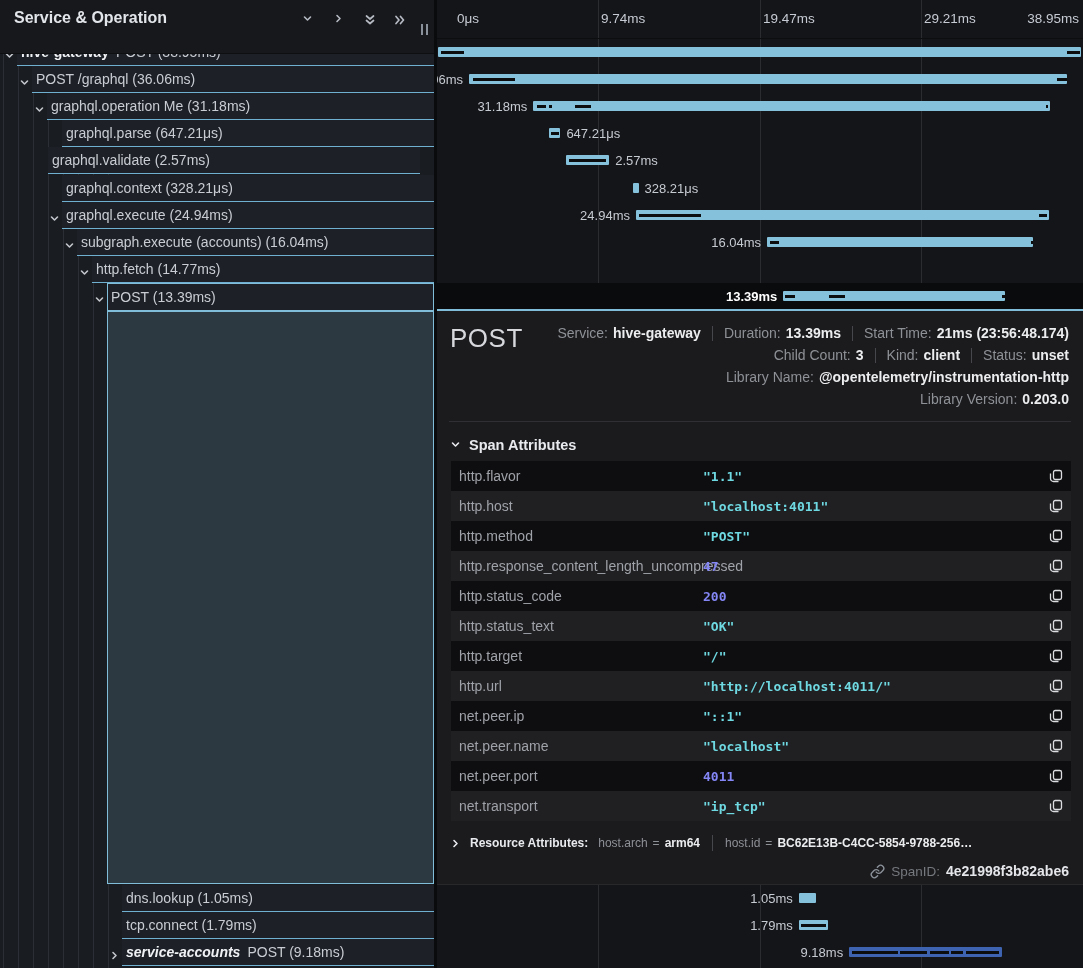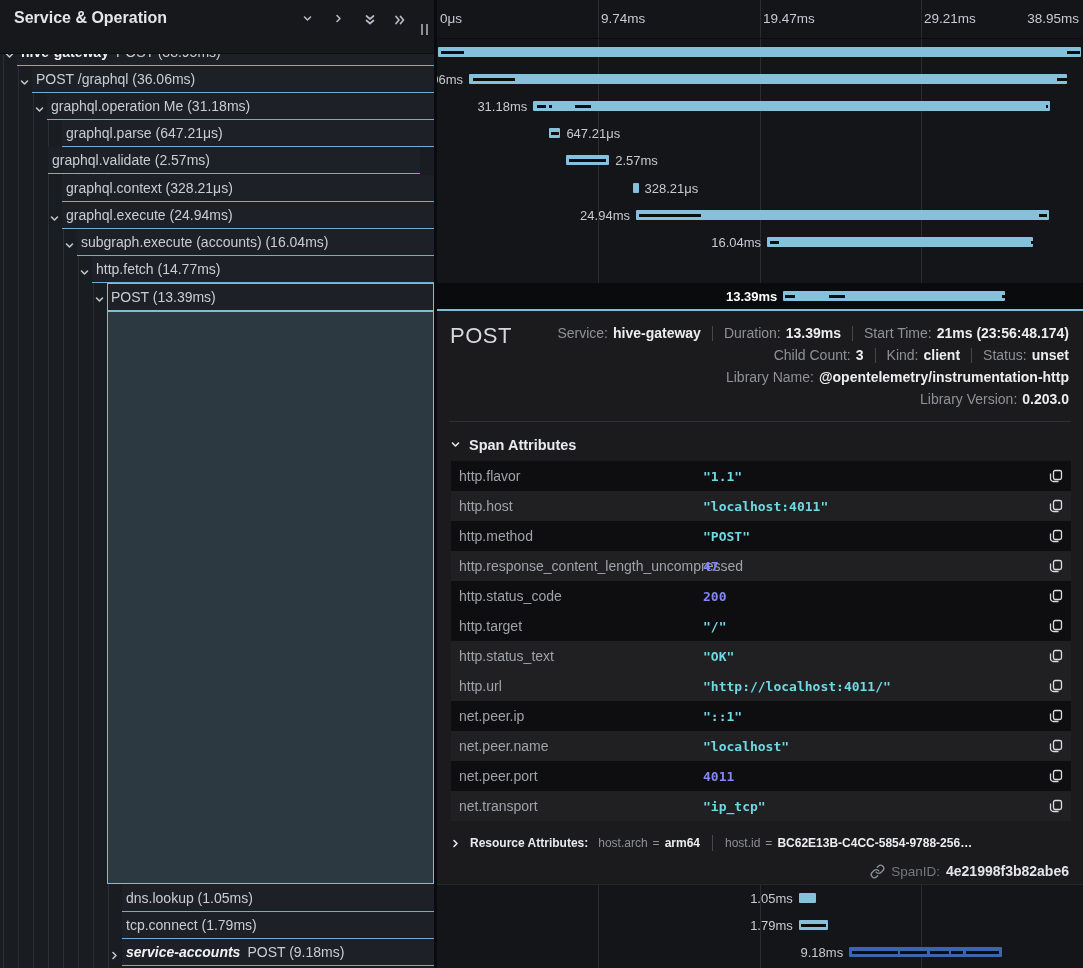--- a/index.html
+++ b/index.html
@@ -47,21 +47,21 @@
   .tlrow{position:absolute;left:0;width:646px;height:27px;cursor:pointer;}
   .tlrow.sel{background:#0a0b0d;}
   .bar{position:absolute;top:8px;height:10px;border-radius:1px;}
   .btick{position:absolute;top:12px;height:3px;background:#0b0d0e;}
   .blabel{position:absolute;top:6px;font-size:13px;color:#c6cad1;white-space:nowrap;line-height:15px;}
   .blabel.sel{color:#ffffff;font-weight:bold;}
 
   
   .detail{position:absolute;left:437px;top:309px;width:646px;height:576px;background:#1b1b1e;
           border-top:2px solid #7fbdd8;border-bottom:1px solid #28282b;z-index:6;}
-  .d-title{position:absolute;left:13px;top:12px;font-size:22px;color:#d6d8dc;letter-spacing:.5px;}
+  .d-title{position:absolute;left:13px;top:12px;font-size:26px;color:#d6d8dc;letter-spacing:.5px;}
   .ov{position:absolute;right:14px;top:14px;display:flex;flex-direction:column;align-items:flex-end;gap:6px;}
   .ov-line{display:flex;align-items:center;font-size:14px;white-space:nowrap;}
   .ov-label{color:#8e9196;margin-right:5px;}
   .ov-value{color:#ecedef;font-weight:bold;}
   .ov-sep{width:1px;height:15px;background:#45474c;margin:0 11px;}
   .d-hr{position:absolute;left:12px;right:12px;top:110px;height:1px;background:#303034;}
 
   .sa-head{position:absolute;left:13px;top:126px;display:flex;align-items:center;gap:8px;
            font-size:14.5px;font-weight:bold;color:#e8eaed;cursor:pointer;}
   .attr-table{position:absolute;left:14px;top:150px;width:620px;}
@@ -93,21 +93,21 @@
 <div class="app">
 
   <div class="chart-bg" id="chart-bg">
       <div class="gridline" style="left: 161px;"></div>
       <div class="gridline" style="left: 323px;"></div>
       <div class="gridline" style="left: 484px;"></div>
     </div>
   <div class="hline38"></div>
 
   <div class="tl-header" id="tl-header">
-      <div class="tick" style="left: 3px;">0μs</div>
+      <div class="tick" style="left: 20px;">0μs</div>
       <div class="tick" style="left: 164px;">9.74ms</div>
       <div class="tick" style="left: 326px;">19.47ms</div>
       <div class="tick" style="left: 487px;">29.21ms</div>
       <div class="tick" style="right: 4px;">38.95ms</div>
     </div>
 
   <div class="tl-rows" id="tl-rows-top" style="top:39px;height:270px;">
       <div class="tlrow" style="top: 0px;">
         <div class="bar" style="left: 0.15%; width: 99.5%; background: rgb(133, 193, 218);"></div>
         <div class="btick" style="left: 0.6%; width: 3.6%;"></div>
@@ -380,31 +380,31 @@
             </svg></div>
         </div>
         <div class="attr-row even">
           <div class="attr-key">http.status_code</div>
           <div class="attr-val number">200</div>
           <div class="copy-btn"><svg width="14" height="14" viewBox="0 0 14 14" fill="none" stroke="#dcdde0" stroke-width="1.3">
               <rect x="4.5" y="1.5" width="8" height="9" rx="1.8"></rect>
               <path d="M9.5 12.5h-5a3 3 0 0 1-3-3v-5"></path>
             </svg></div>
         </div>
+        <div class="attr-row odd">
+          <div class="attr-key">http.status_text</div>
+          <div class="attr-val string">"OK"</div>
+          <div class="copy-btn"><svg width="14" height="14" viewBox="0 0 14 14" fill="none" stroke="#dcdde0" stroke-width="1.3">
+              <rect x="4.5" y="1.5" width="8" height="9" rx="1.8"></rect>
+              <path d="M9.5 12.5h-5a3 3 0 0 1-3-3v-5"></path>
+            </svg></div>
+        </div>
         <div class="attr-row even">
           <div class="attr-key">http.target</div>
           <div class="attr-val string">"/"</div>
-          <div class="copy-btn"><svg width="14" height="14" viewBox="0 0 14 14" fill="none" stroke="#dcdde0" stroke-width="1.3">
-              <rect x="4.5" y="1.5" width="8" height="9" rx="1.8"></rect>
-              <path d="M9.5 12.5h-5a3 3 0 0 1-3-3v-5"></path>
-            </svg></div>
-        </div>
-        <div class="attr-row odd">
-          <div class="attr-key">http.status_text</div>
-          <div class="attr-val string">"OK"</div>
           <div class="copy-btn"><svg width="14" height="14" viewBox="0 0 14 14" fill="none" stroke="#dcdde0" stroke-width="1.3">
               <rect x="4.5" y="1.5" width="8" height="9" rx="1.8"></rect>
               <path d="M9.5 12.5h-5a3 3 0 0 1-3-3v-5"></path>
             </svg></div>
         </div>
         <div class="attr-row odd">
           <div class="attr-key">http.url</div>
           <div class="attr-val string">"http://localhost:4011/"</div>
           <div class="copy-btn"><svg width="14" height="14" viewBox="0 0 14 14" fill="none" stroke="#dcdde0" stroke-width="1.3">
               <rect x="4.5" y="1.5" width="8" height="9" rx="1.8"></rect>

